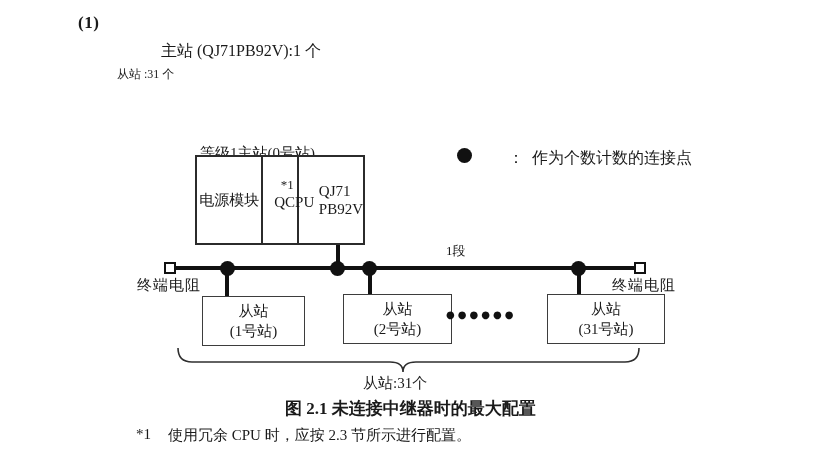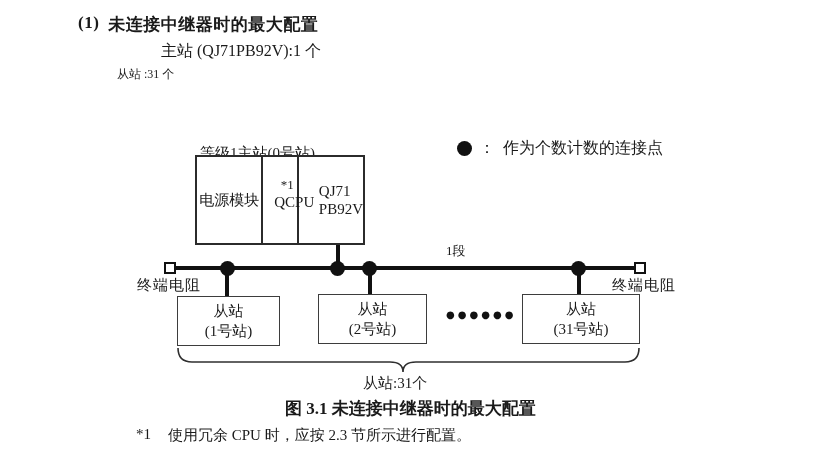--- a/index.html
+++ b/index.html
@@ -10,21 +10,21 @@
     color:#1a1a1a;
   }
   .abs { position:absolute; }
 
   
   .heading { left:78px; top:13px; font-size:17px; font-weight:bold; display:flex; gap:9px; letter-spacing:0.5px; }
   .bodyline1 { left:117px; top:41px; font-size:16px;margin-left:44px; }
   .bodyline2 { left:117px; top:66px; font-size:12px; }
 
   
-  .legend { left:457px; top:138px; display:flex; align-items:center; }
+  .legend { left:457px; top:148px; display:flex; align-items:flex-start;gap:29px; }
   .legend-dot { width:15px; height:15px; border-radius:50%; background:#111; flex:none; }
   .legend-text { font-size:16px; margin-left:7px; white-space:pre; }
 
   
   .master-label { left:200px; top:144px; font-size:15px; }
   .master-box {
     left:195px; top:155px; width:170px; height:90px;
     border:2px solid #2b2b2b; display:flex; background:#fff;
   }
   .cell { position:relative; height:100%; }
@@ -39,39 +39,38 @@
   .vline { width:4px; background:#111; }
   .busdot { width:15px; height:15px; border-radius:50%; background:#111; }
   .terminator { width:12px; height:12px; border:2px solid #111; background:#fff; }
   .term-label { font-size:15px; letter-spacing:1px; }
   .segment-label { left:446px; top:242px; font-size:13px; }
 
   
   .slave-box {
     border:1.5px solid #3d3d3d; background:#fff;
     display:flex; flex-direction:column; align-items:center; justify-content:center;
-    font-size:15px; line-height:1.35; text-align:center;
+    font-size:15px; line-height:1.35; text-align:center;margin-left:25px;
   }
   .slave1 { left:177px; top:296px; width:103px; height:50px; }
   .slave2 { left:318px; top:294px; width:109px; height:50px; }
   .slave31 { left:522px; top:294px; width:118px; height:50px; }
   .ellipsis { left:446px; top:309px; font-size:10px; letter-spacing:3px; color:#111; font-family:"DejaVu Sans",sans-serif; }
 
   
   .brace-svg { left:176px; top:347px; }
   .brace-label { left:363px; top:374px; font-size:15px; }
   .caption { left:285px; top:397px; font-size:17px; font-weight:bold; }
   .footnote { left:136px; top:426px; display:flex; gap:17px; font-size:15px; }
 </style>
 </head>
 <body>
 
 <div class="abs heading">
   <span>(1)</span>
-  <span>未连接中继器时的最大配置</span>
 </div>
 <div class="abs bodyline1">主站 (QJ71PB92V):1 个</div>
 <div class="abs bodyline2">从站 :31 个</div>
 
 <div class="abs legend">
   <span class="legend-dot"></span>
   <span class="legend-text">：  作为个数计数的连接点</span>
 </div>
 
 <div class="abs master-label">等级1主站(0号站)</div>
@@ -117,17 +116,17 @@
 <div class="abs slave-box slave31">
   <span>从站</span>
   <span>(31号站)</span>
 </div>
 
 <svg class="abs brace-svg" width="465" height="27" viewBox="0 0 465 27">
   <path d="M2,1 C2,10 7,15 16,15 L214,15 C223,15 227,19 227,25 C227,19 231,15 240,15 L449,15 C458,15 463,10 463,1" fill="none" stroke="#2f2f2f" stroke-width="1.6"></path>
 </svg>
 <div class="abs brace-label">从站:31个</div>
 
-<div class="abs caption">图 3.1 未连接中继器时的最大配置</div>
+<div class="abs caption">图 2.1 未连接中继器时的最大配置</div>
 <div class="abs footnote">
   <span>*1</span>
   <span>使用冗余 CPU 时，应按 2.3 节所示进行配置。</span>
 </div>
 
 </body></html>

